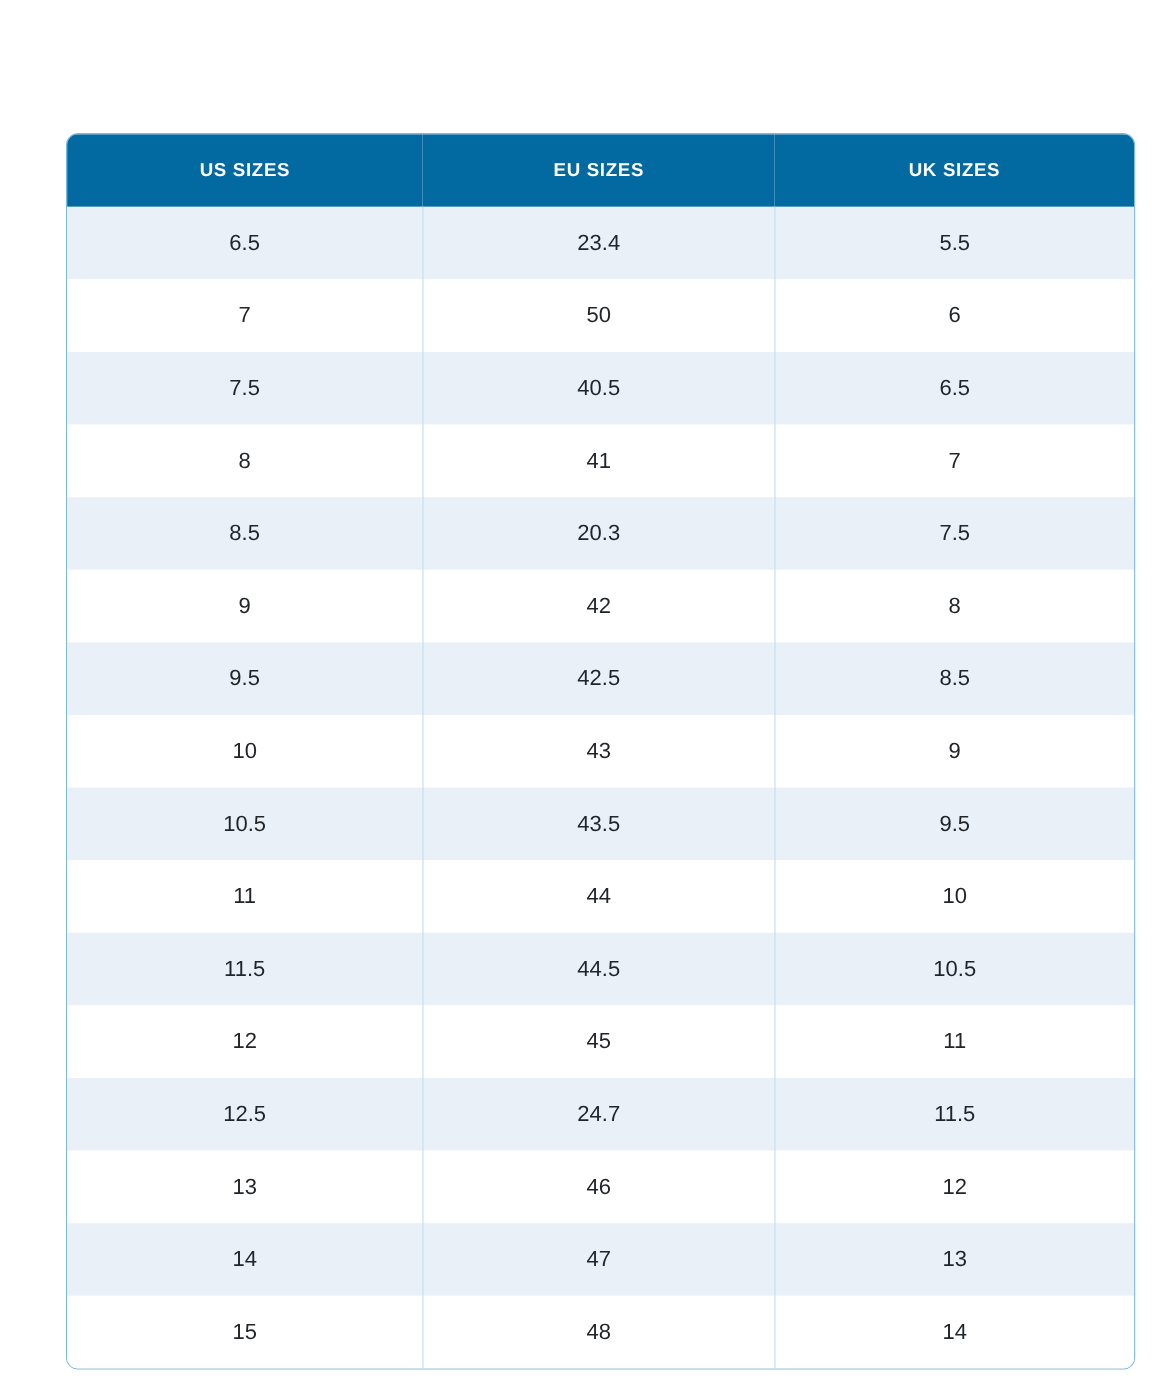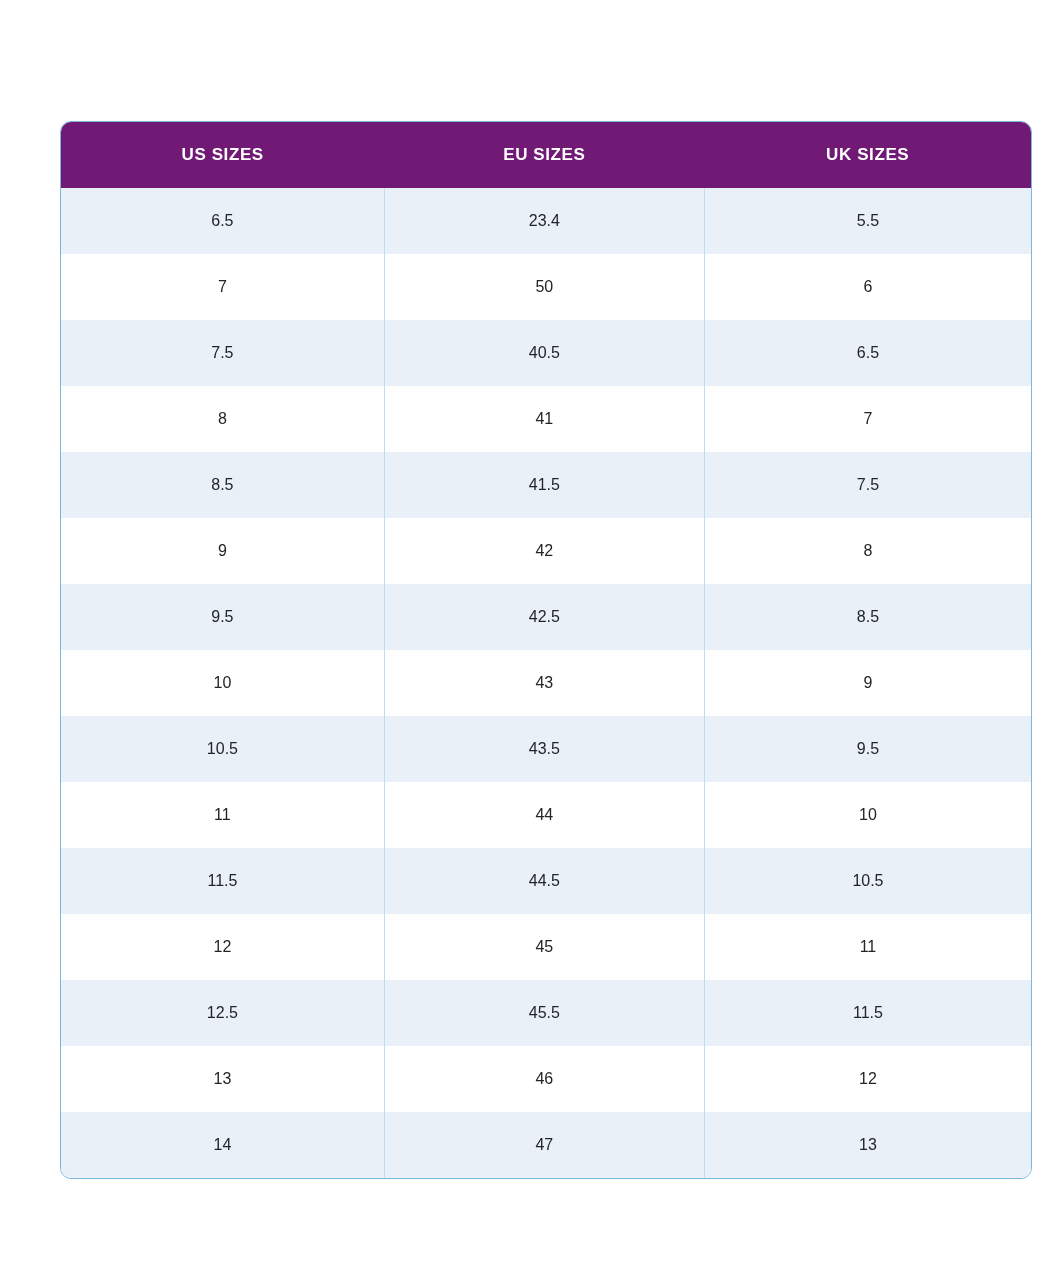--- a/index.html
+++ b/index.html
@@ -47,39 +47,39 @@
     background: #ffffff;
   }
 
   table.size-table {
     width: 100%;
     border-collapse: collapse;
     table-layout: fixed;
   }
 
   table.size-table thead th {
-    background: #701a75;
+    background: #0369a1;
     color: #ffffff;
     font-size: 17px;
     font-weight: 700;
     letter-spacing: 0.6px;
     text-transform: uppercase;
     height: 66px;
     padding: 0;
     text-align: center;
     vertical-align: middle;
     border: none;
   }
 
   table.size-table tbody td {
     height: 66px;
     padding: 0;
     text-align: center;
     vertical-align: middle;
-    font-size: 16px;
+    font-size: 20px;
     font-weight: 400;
     color: #212529;
     border-left: 1px solid #bfdcf0;
     background: #ffffff;
   }
 
   table.size-table tbody td:first-child {
     border-left: none;
   }
 
@@ -131,21 +131,21 @@
             <td>40.5</td>
             <td>6.5</td>
           </tr>
           <tr>
             <td>8</td>
             <td>41</td>
             <td>7</td>
           </tr>
           <tr>
             <td>8.5</td>
-            <td>41.5</td>
+            <td>20.3</td>
             <td>7.5</td>
           </tr>
           <tr>
             <td>9</td>
             <td>42</td>
             <td>8</td>
           </tr>
           <tr>
             <td>9.5</td>
             <td>42.5</td>
@@ -171,30 +171,35 @@
             <td>44.5</td>
             <td>10.5</td>
           </tr>
           <tr>
             <td>12</td>
             <td>45</td>
             <td>11</td>
           </tr>
           <tr>
             <td>12.5</td>
-            <td>45.5</td>
+            <td>24.7</td>
             <td>11.5</td>
           </tr>
           <tr>
             <td>13</td>
             <td>46</td>
             <td>12</td>
           </tr>
           <tr>
             <td>14</td>
             <td>47</td>
             <td>13</td>
           </tr>
+          <tr>
+            <td>15</td>
+            <td>48</td>
+            <td>14</td>
+          </tr>
         </tbody>
     </table>
   </div>
 
 </div>
 
 </body></html>

